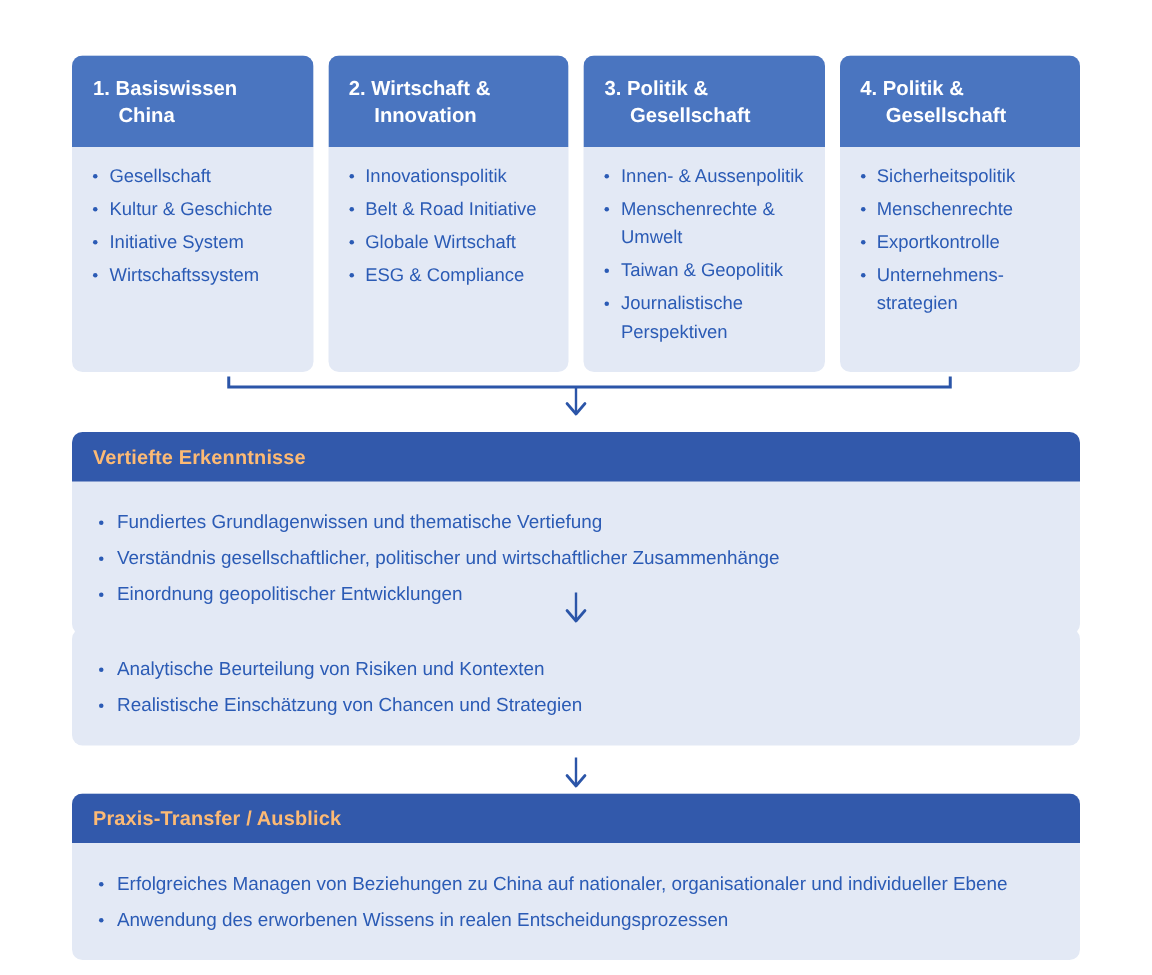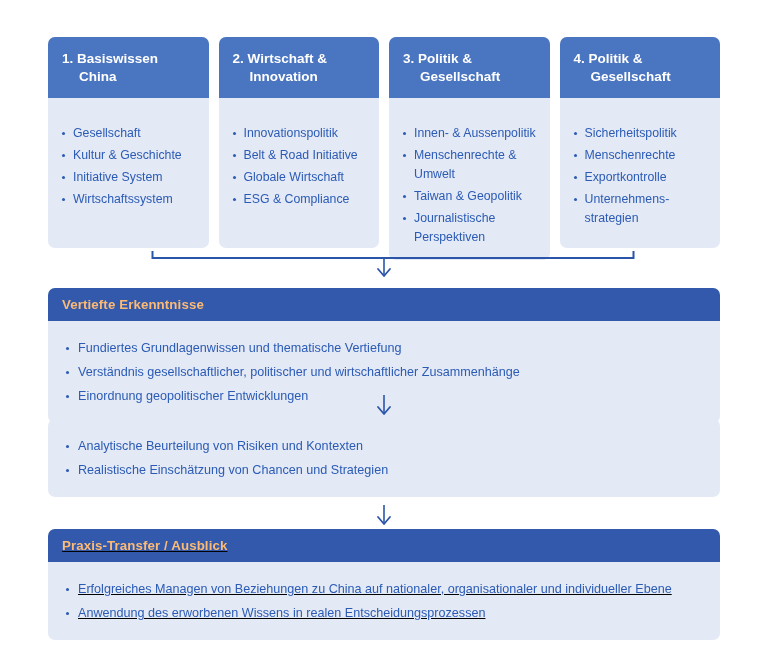--- a/index.html
+++ b/index.html
@@ -21,21 +21,21 @@
   }
 
   
   .cards-row {
     position: absolute;
     left: 48px;
     top: 37px;
     width: 672px;
     display: flex;
     gap: 10px;
-    align-items: flex-start;
+    align-items: center;
   }
   .card {
     flex: 1 1 0;
     background: #e3e9f5;
     border-radius: 7px;
     overflow: hidden;
     min-height: 211px;
     display: flex;
     flex-direction: column;
   }
@@ -48,21 +48,20 @@
     padding: 13px 12px 13px 14px;
   }
   .card-header .htxt {
     display: block;
     padding-left: 17px;
     text-indent: -17px;
   }
   .card-body {
     padding: 10px 10px 10px 12px;
     flex: 1 1 auto;
-    margin-top: 16px;
   }
   ul.blist {
     list-style: none;
     margin: 0;
     padding: 0;
   }
   ul.blist > li {
     position: relative;
     color: #2b5bb5;
     font-size: 12.3px;
@@ -117,21 +116,21 @@
     padding-left: 16px;
     margin-bottom: 4px;
   }
   .banner-body ul.blist > li::before {
     left: 4px;
     top: 9px;
   }
 
   #banner-1 { top: 288px; }
   #banner-2 { top: 419px; }
-  #banner-3 { top: 529px; text-decoration: underline; }
+  #banner-3 { top: 529px; }
 
   
   .arrow-gap {
     position: absolute;
     left: 48px;
     width: 672px;
     height: 26px;
     display: flex;
     align-items: center;
     justify-content: center;

